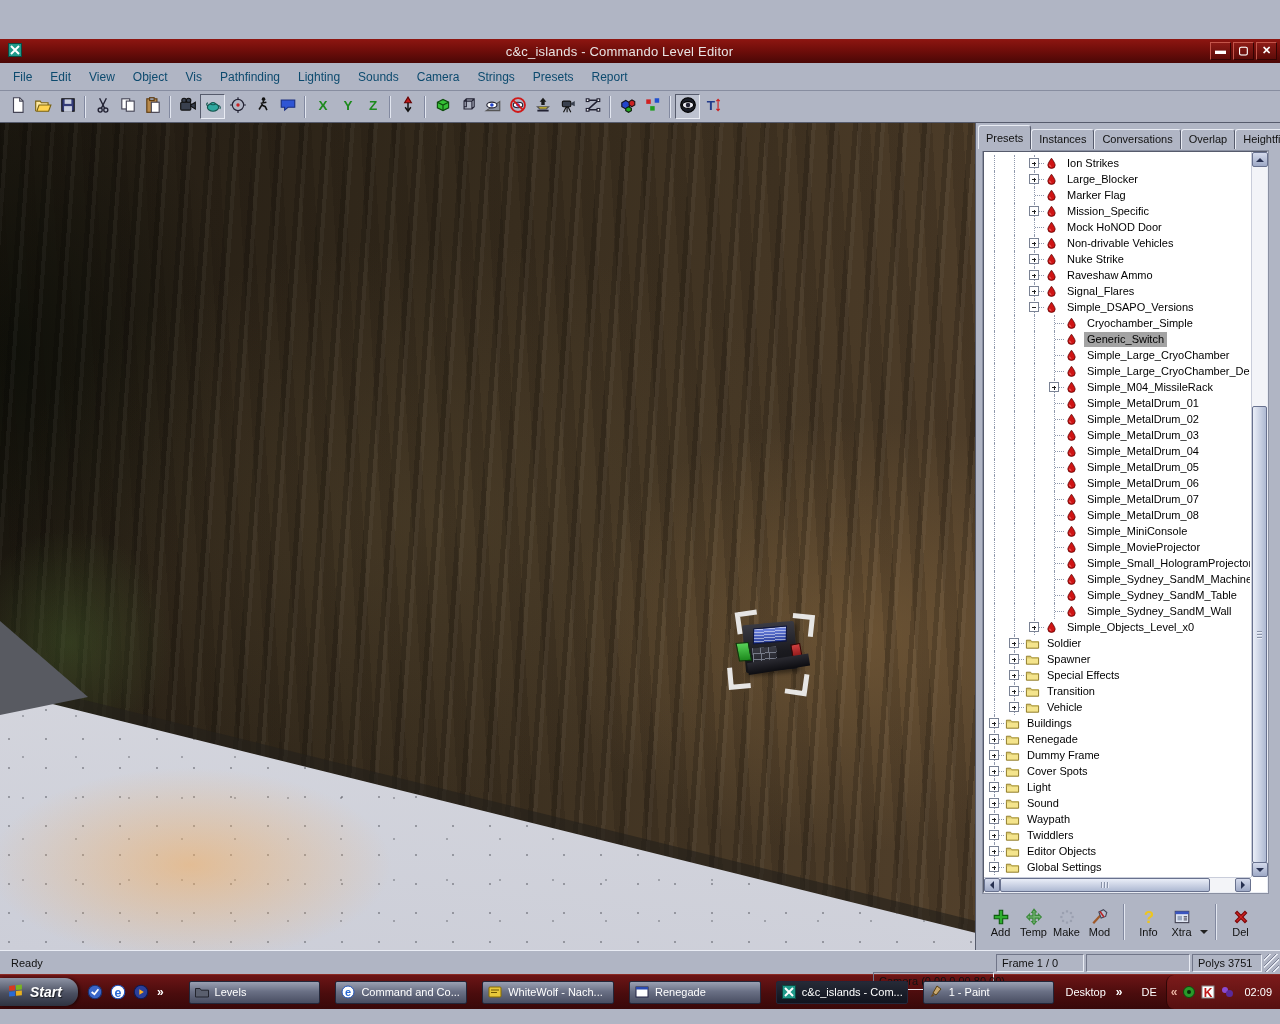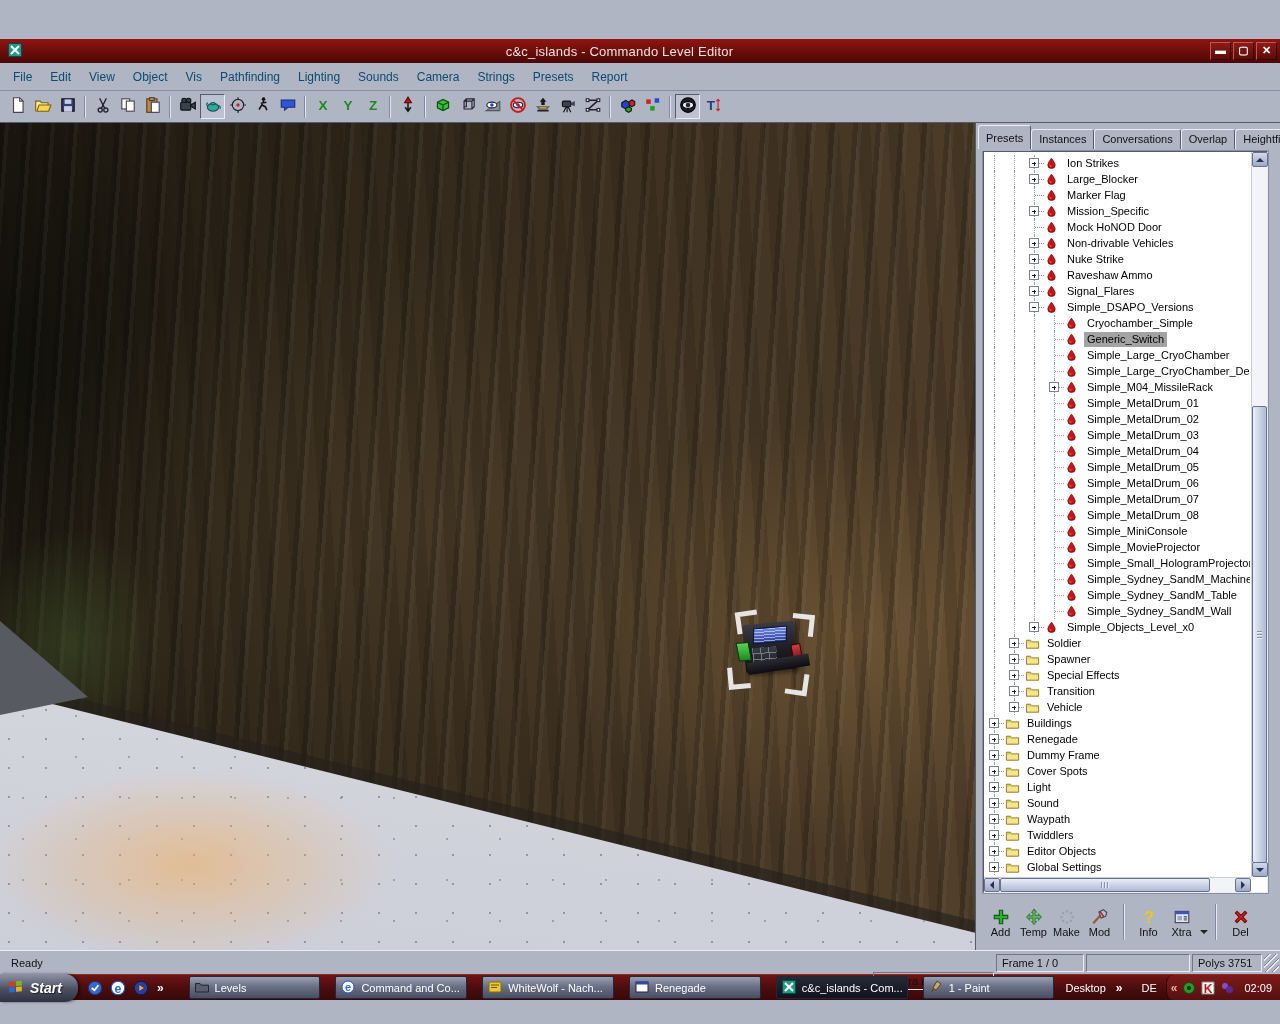--- a/index.html
+++ b/index.html
@@ -125,21 +125,21 @@
   .logwrap { height:67px; padding:2px; background:#b0b5c4; }
   .logbox { height:100%; border:1px solid; border-color:#565b6c #e9ecf4 #e9ecf4 #565b6c; background:#aab0bf; padding:2px 4px; overflow:hidden; }
   .logline { font-size:11px; color:#14141c; line-height:14px; white-space:nowrap; }
   .statusbar { height:24px; display:flex; align-items:center; background:#b0b5c4; border-top:1px solid #e9ecf4; padding:2px 1px; font-size:11px; color:#111; }
   .sready { flex:1; padding-left:10px; }
   .spanel { height:18px; line-height:17px; padding:0 5px; margin-left:2px; border:1px solid; border-color:#707588 #e9ecf4 #e9ecf4 #707588; white-space:nowrap; }
   .grip { width:15px; height:18px; margin-left:2px;
     background:repeating-linear-gradient(135deg, transparent 0 3px, #7b8196 3px 4px, #e9ecf4 4px 5px); }
 
   
-  .taskbar { height:26px; display:flex; align-items:center; background:linear-gradient(180deg,#6d1516,#4a0c0d 55%,#380809);
+  .taskbar { height:35px; display:flex; align-items:center; background:linear-gradient(180deg,#6d1516,#4a0c0d 55%,#380809);
     border-top:1px solid #8a2a24; }
   .startbtn { height:28px; display:flex; align-items:center; gap:5px; padding:0 16px 0 7px; color:#fff;
     font-size:14px; font-weight:bold; font-style:italic; text-shadow:1px 1px 1px rgba(0,0,0,.6);
     background:linear-gradient(180deg,#8d93a4 0%,#4a4f60 55%,#2e3240 100%); border-radius:0 13px 13px 0;
     box-shadow:2px 0 3px rgba(0,0,0,.5); }
   .ql { display:flex; align-items:center; gap:5px; padding:0 8px; }
   .qlicon { width:18px; height:18px; display:flex; }
   .chev { color:#fff; font-weight:bold; font-size:12px; padding:0 2px; }
   .tasks { flex:1; display:flex; align-items:center; gap:3px; padding:0 3px; overflow:hidden; }
   .taskbtn { width:138px; height:23px; display:flex; align-items:center; gap:4px; padding:0 4px; border-radius:2px;

